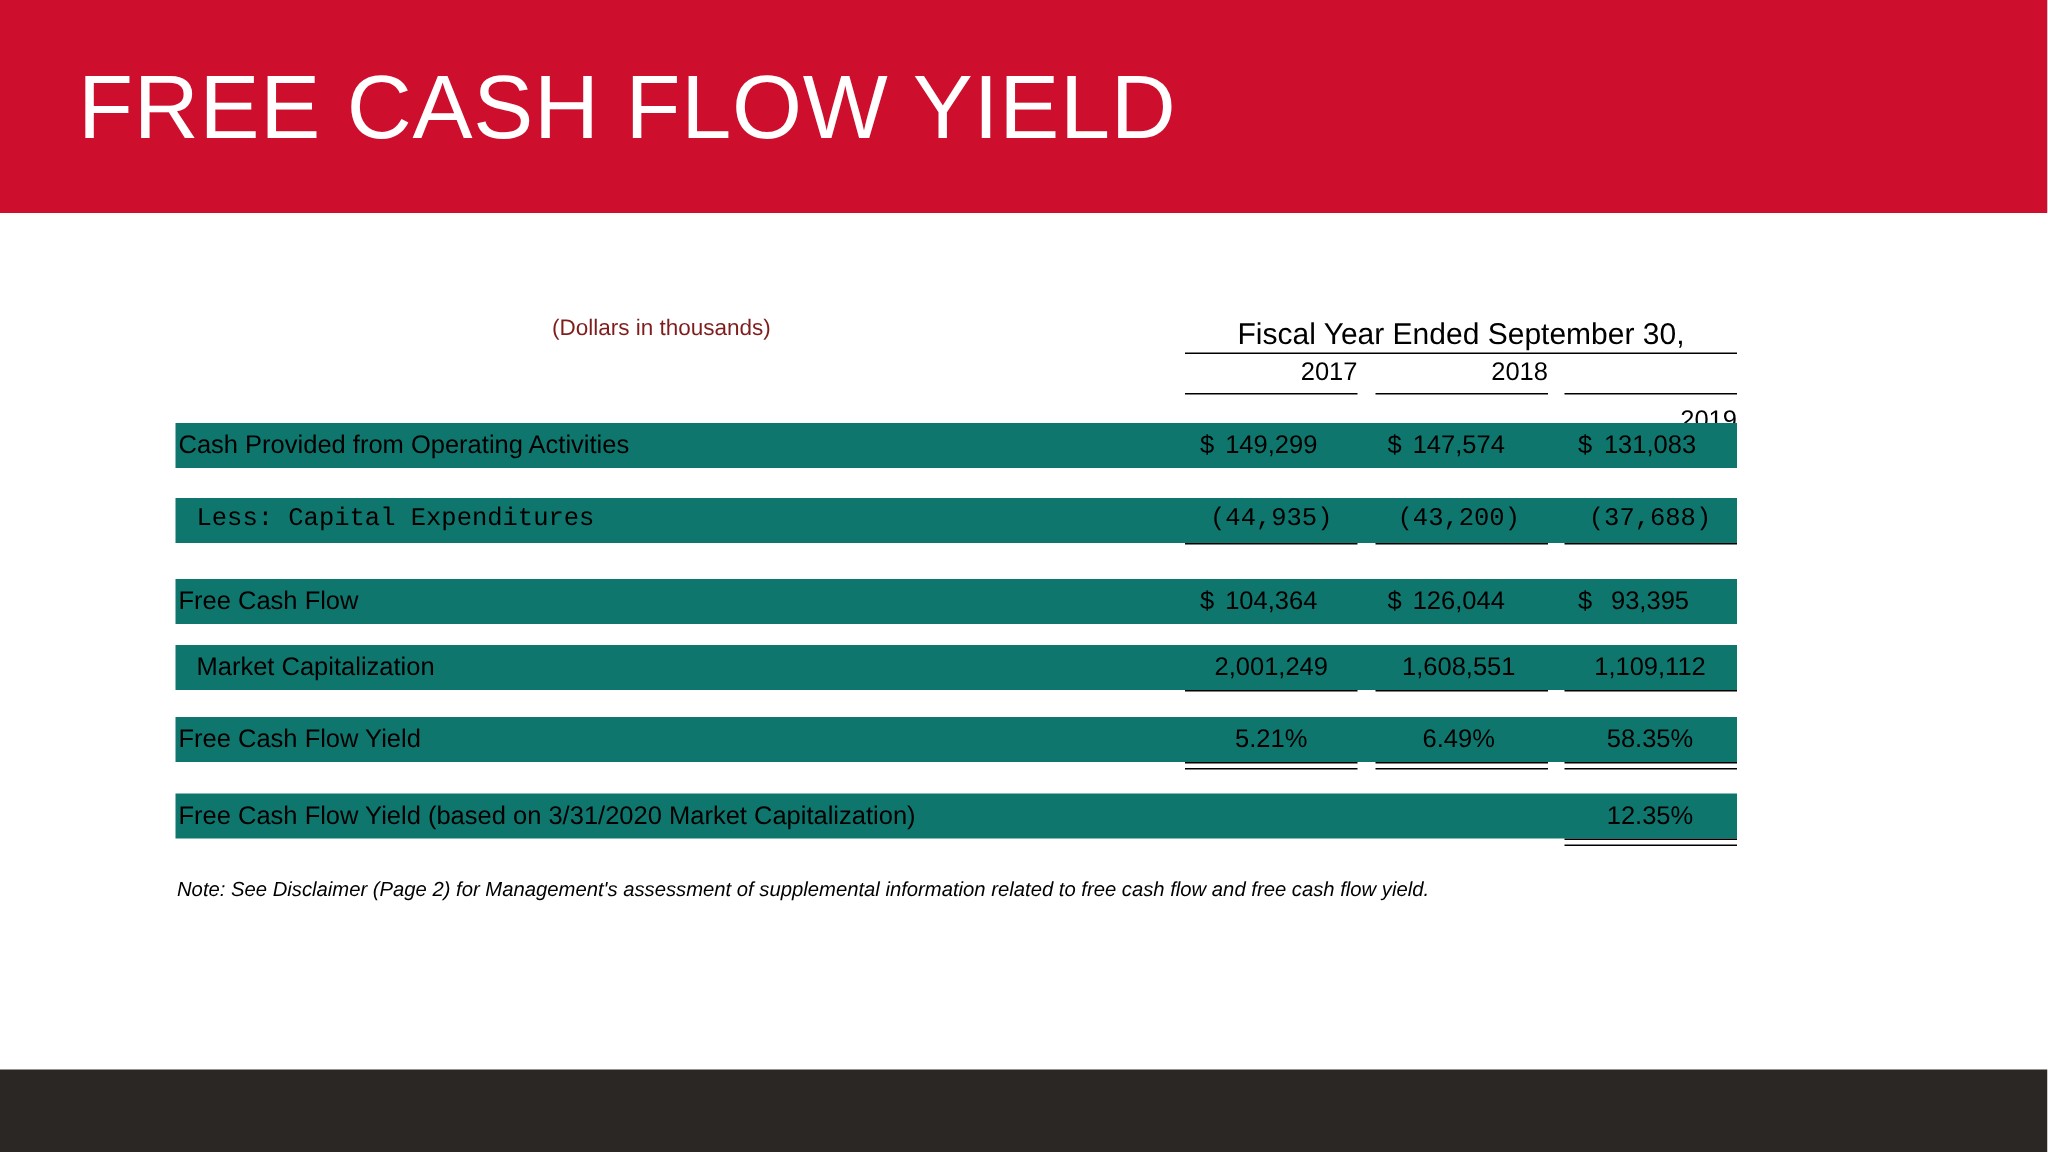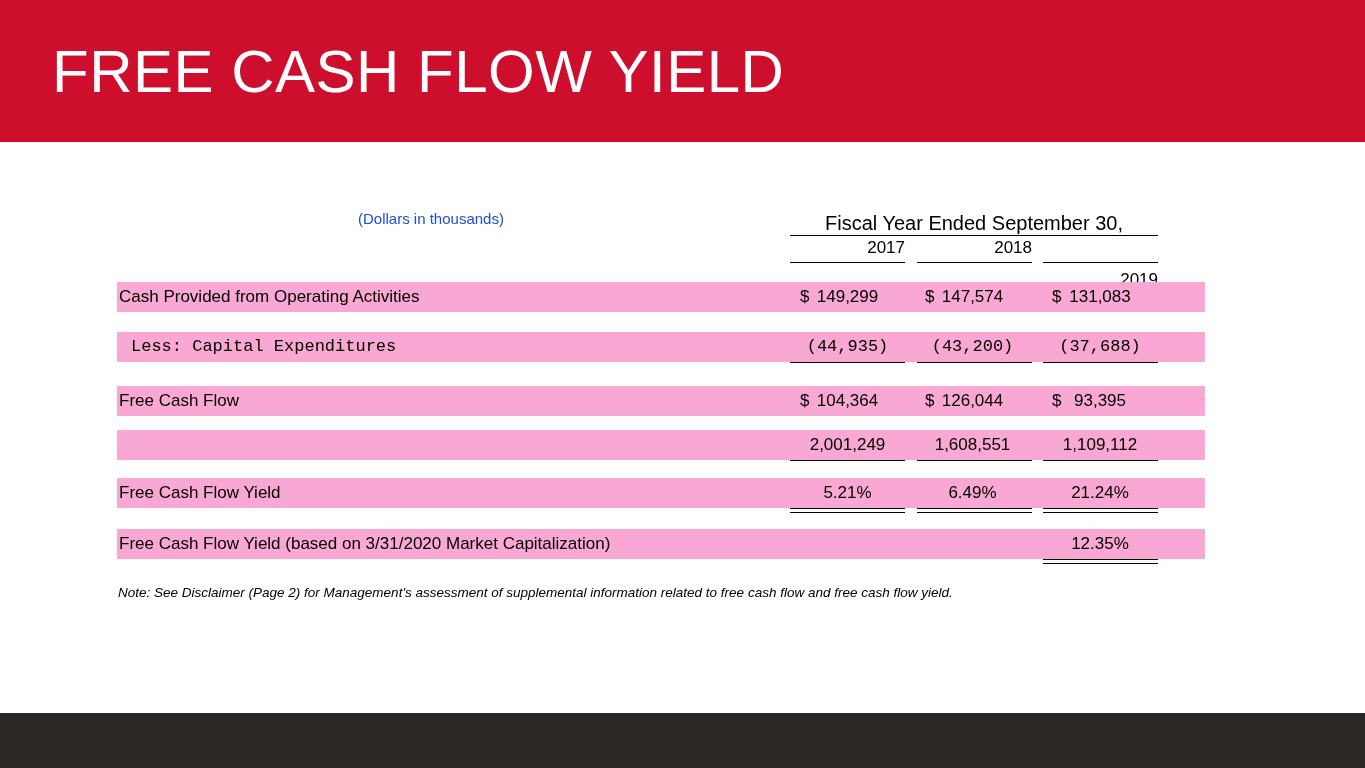--- a/index.html
+++ b/index.html
@@ -37,24 +37,24 @@
   
   #table-area {
     position: absolute;
     left: 0; top: 142px;
     width: 1365px;
     height: 566px;
   }
 
   .units-label {
     position: absolute;
-    left: 358px;
+    left: 368px;
     top: 68px;
     font-size: 15px;
-    color: #1d4ed8;
+    color: #7f1d1d;
     white-space: nowrap;
   }
 
   
   #fy-header {
     position: absolute;
     left: 790px;
     top: 70px;
     width: 368px;
     text-align: center;
@@ -86,22 +86,21 @@
   }
 
   
   .row {
     position: absolute;
     left: 117px;
     width: 1041px;
     height: 30px;
   }
   .row.shaded {
-    background: #f9a8d4;
-    padding-left: 47px;
+    background: #0f766e;
   }
   .row-label {
     position: absolute;
     left: 2px;
     top: 0;
     height: 30px;
     line-height: 30px;
     font-size: 17px;
     color: #000;
     white-space: nowrap;
@@ -216,33 +215,34 @@
     <div class="row-label">Free Cash Flow</div>
     <div class="cur cur1">$</div>
     <div class="cell c1">104,364</div>
     <div class="cur cur2">$</div>
     <div class="cell c2">126,044</div>
     <div class="cur cur3">$</div>
     <div class="cell c3">93,395</div>
   </div>
 
   <div class="row shaded" style="top:288px;">
+    <div class="row-label indent">Market Capitalization</div>
     <div class="cell c1">2,001,249</div>
     <div class="cell c2">1,608,551</div>
     <div class="cell c3">1,109,112</div>
   </div>
   <div class="uline" style="left:790px;top:318px;width:115px;"></div>
   <div class="uline" style="left:917px;top:318px;width:115px;"></div>
   <div class="uline" style="left:1043px;top:318px;width:115px;"></div>
 
   <div class="row shaded" style="top:336px;">
     <div class="row-label">Free Cash Flow Yield</div>
     <div class="cell c1">5.21%</div>
     <div class="cell c2">6.49%</div>
-    <div class="cell c3">21.24%</div>
+    <div class="cell c3">58.35%</div>
   </div>
   <div class="uline" style="left:790px;top:366px;width:115px;"></div>
   <div class="uline" style="left:917px;top:366px;width:115px;"></div>
   <div class="uline" style="left:1043px;top:366px;width:115px;"></div>
   <div class="uline2" style="left:790px;top:370px;width:115px;"></div>
   <div class="uline2" style="left:917px;top:370px;width:115px;"></div>
   <div class="uline2" style="left:1043px;top:370px;width:115px;"></div>
 
   <div class="row shaded" style="top:387px;">
     <div class="row-label">Free Cash Flow Yield (based on 3/31/2020 Market Capitalization)</div>

